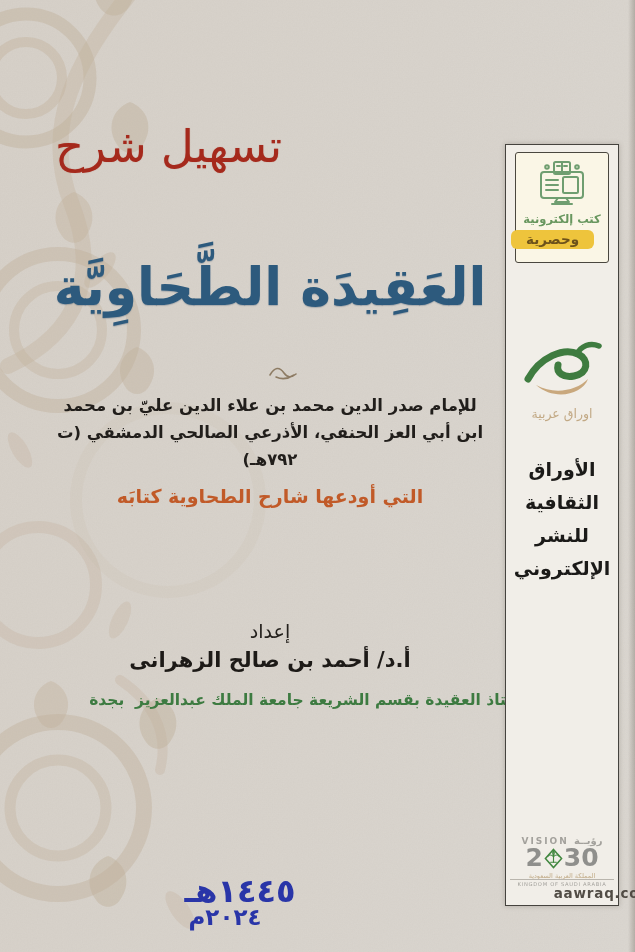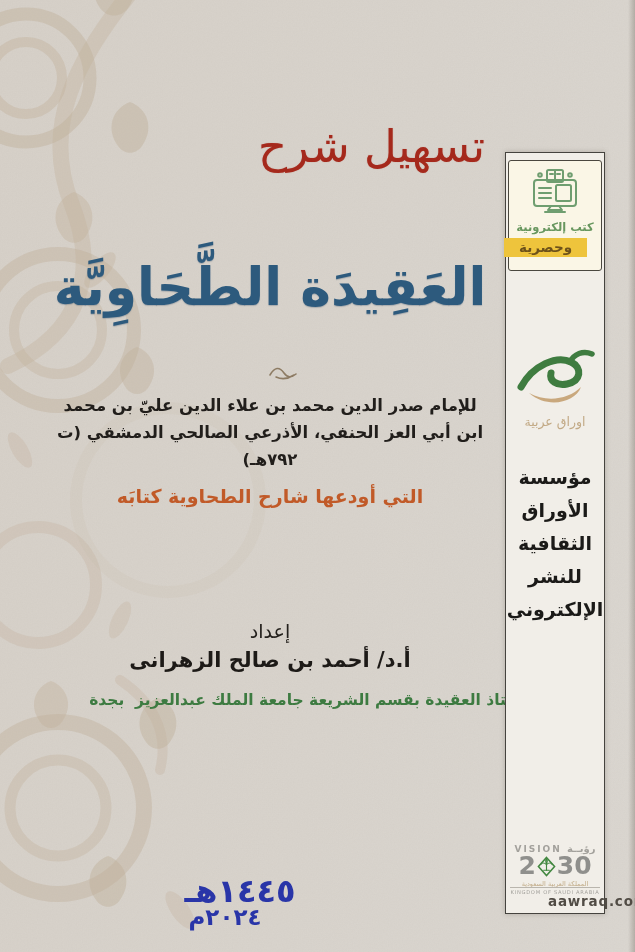--- a/index.html
+++ b/index.html
@@ -5,21 +5,21 @@
   html,body{margin:0;padding:0;}
   body{width:635px;height:952px;font-family:"DejaVu Sans",sans-serif;}
   .cover{position:relative;width:635px;height:952px;overflow:hidden;
     background:linear-gradient(100deg,#d7d1c9 0%,#d9d4cd 55%,#dbd7d1 100%);}
   .abs{position:absolute;}
   .grain{position:absolute;top:0;left:0;pointer-events:none;}
   .edge-shade{position:absolute;right:0;top:0;width:7px;height:100%;
     background:linear-gradient(to left,rgba(80,70,60,.28),rgba(0,0,0,0));}
 
   
-  .supertitle{top:120px;left:55px;width:430px;text-align:right;direction:rtl;
+  .supertitle{top:120px;left:55px;width:430px;text-align:left;direction:rtl;
     font-size:45px;color:#a5291c;text-shadow:0 0 1px rgba(165,41,28,.4);}
   .main-title{top:252px;left:30px;width:480px;text-align:center;direction:rtl;
     font-size:52px;font-weight:bold;color:#2d5a7d;line-height:1.35;
     text-shadow:0 1px 1px rgba(30,60,90,.25);}
   .calli-mark{top:362px;left:268px;}
   .author{top:392px;left:55px;width:430px;text-align:center;direction:rtl;
     font-size:16.5px;font-weight:bold;color:#211e1b;line-height:27px;}
   .subtitle{top:477px;left:55px;width:430px;text-align:center;direction:rtl;
     font-size:19px;font-weight:bold;color:#c15a28;line-height:39px;}
   .prep-label{top:620px;left:55px;width:430px;text-align:center;direction:rtl;
@@ -27,29 +27,29 @@
   .prep-name{top:648px;left:55px;width:430px;text-align:center;direction:rtl;
     font-size:21px;font-weight:bold;color:#1d1a17;}
   .prep-title{top:691px;left:35px;width:460px;text-align:center;direction:rtl;
     font-size:15.5px;font-weight:bold;color:#3d7b41;margin-left:43px;}
   .date-hijri{top:872px;left:150px;width:180px;text-align:center;direction:rtl;
     font-size:32px;font-weight:bold;color:#2935a8;}
   .date-greg{top:904px;left:135px;width:180px;text-align:center;direction:rtl;
     font-size:23px;font-weight:bold;color:#2935a8;}
 
   
-  .panel{position:absolute;left:505px;top:152px;width:100px;height:762px;
+  .panel{position:absolute;left:505px;top:144px;width:114px;height:762px;
     box-sizing:border-box;background:#f1eee8;border:1.5px solid #45433e;
     box-shadow:0 0 5px rgba(60,50,40,.25);}
   .badge{position:absolute;top:7px;left:50%;transform:translateX(-50%);
     width:94px;box-sizing:border-box;background:#faf6e6;border:1.5px solid #4a473f;
     border-radius:3px;text-align:center;padding-top:7px;}
   .badge-caption{font-size:11.5px;color:#68975f;direction:rtl;margin-top:2px;font-weight:bold;}
   .badge-exclusive{display:block;margin:4px 14px 13px -5px;padding:1px 0 2px;
-    background:#eec43c;border-radius:0;color:#6d521b;font-weight:bold;
+    background:#eec43c;border-radius:6px;color:#6d521b;font-weight:bold;
     font-size:13.5px;direction:rtl;}
   .awraq-logo{position:absolute;top:196px;left:50%;transform:translateX(-50%);
     width:96px;text-align:center;}
   .awraq-caption{font-size:12.5px;color:#c2a985;direction:rtl;margin-top:1px;}
   .publisher{position:absolute;top:308px;left:0;width:100%;text-align:center;
     direction:rtl;font-size:19px;font-weight:bold;color:#1b1a18;line-height:33px;}
   .copyright{position:absolute;top:538px;left:0;width:100%;text-align:center;
     direction:rtl;font-size:9.5px;font-weight:bold;color:#3c55a5;line-height:19px;}
   .vision{position:absolute;top:690px;left:0;width:100%;text-align:center;direction:ltr;}
   .vision-row1{font-size:9px;letter-spacing:2px;color:#a3a19c;font-weight:bold;}
@@ -155,21 +155,20 @@
     <div class="awraq-logo">
       <svg width="84" height="60" viewBox="0 0 84 60">
         <path d="M8,38 C20,16 44,6 58,13 C70,19 68,32 54,35 C44,37 36,32 38,24" fill="none" stroke="#3f7c40" stroke-width="7" stroke-linecap="round"></path>
         <path d="M57,13 C61,5 70,1 79,5" fill="none" stroke="#3f7c40" stroke-width="5.5" stroke-linecap="round"></path>
         <path d="M16,44 C34,54 56,50 68,38 C62,54 34,60 16,44 Z" fill="#c9a87d"></path>
       </svg>
       <div class="awraq-caption">اوراق عربية</div>
     </div>
 
     <div class="publisher">
-      <div>مؤسسة</div>
       <div>الأوراق</div>
       <div>الثقافية</div>
       <div>للنشر</div>
       <div>الإلكتروني</div>
     </div>
 
 
     <div class="vision">
       <div class="vision-row1">
         <span>VISION</span>

